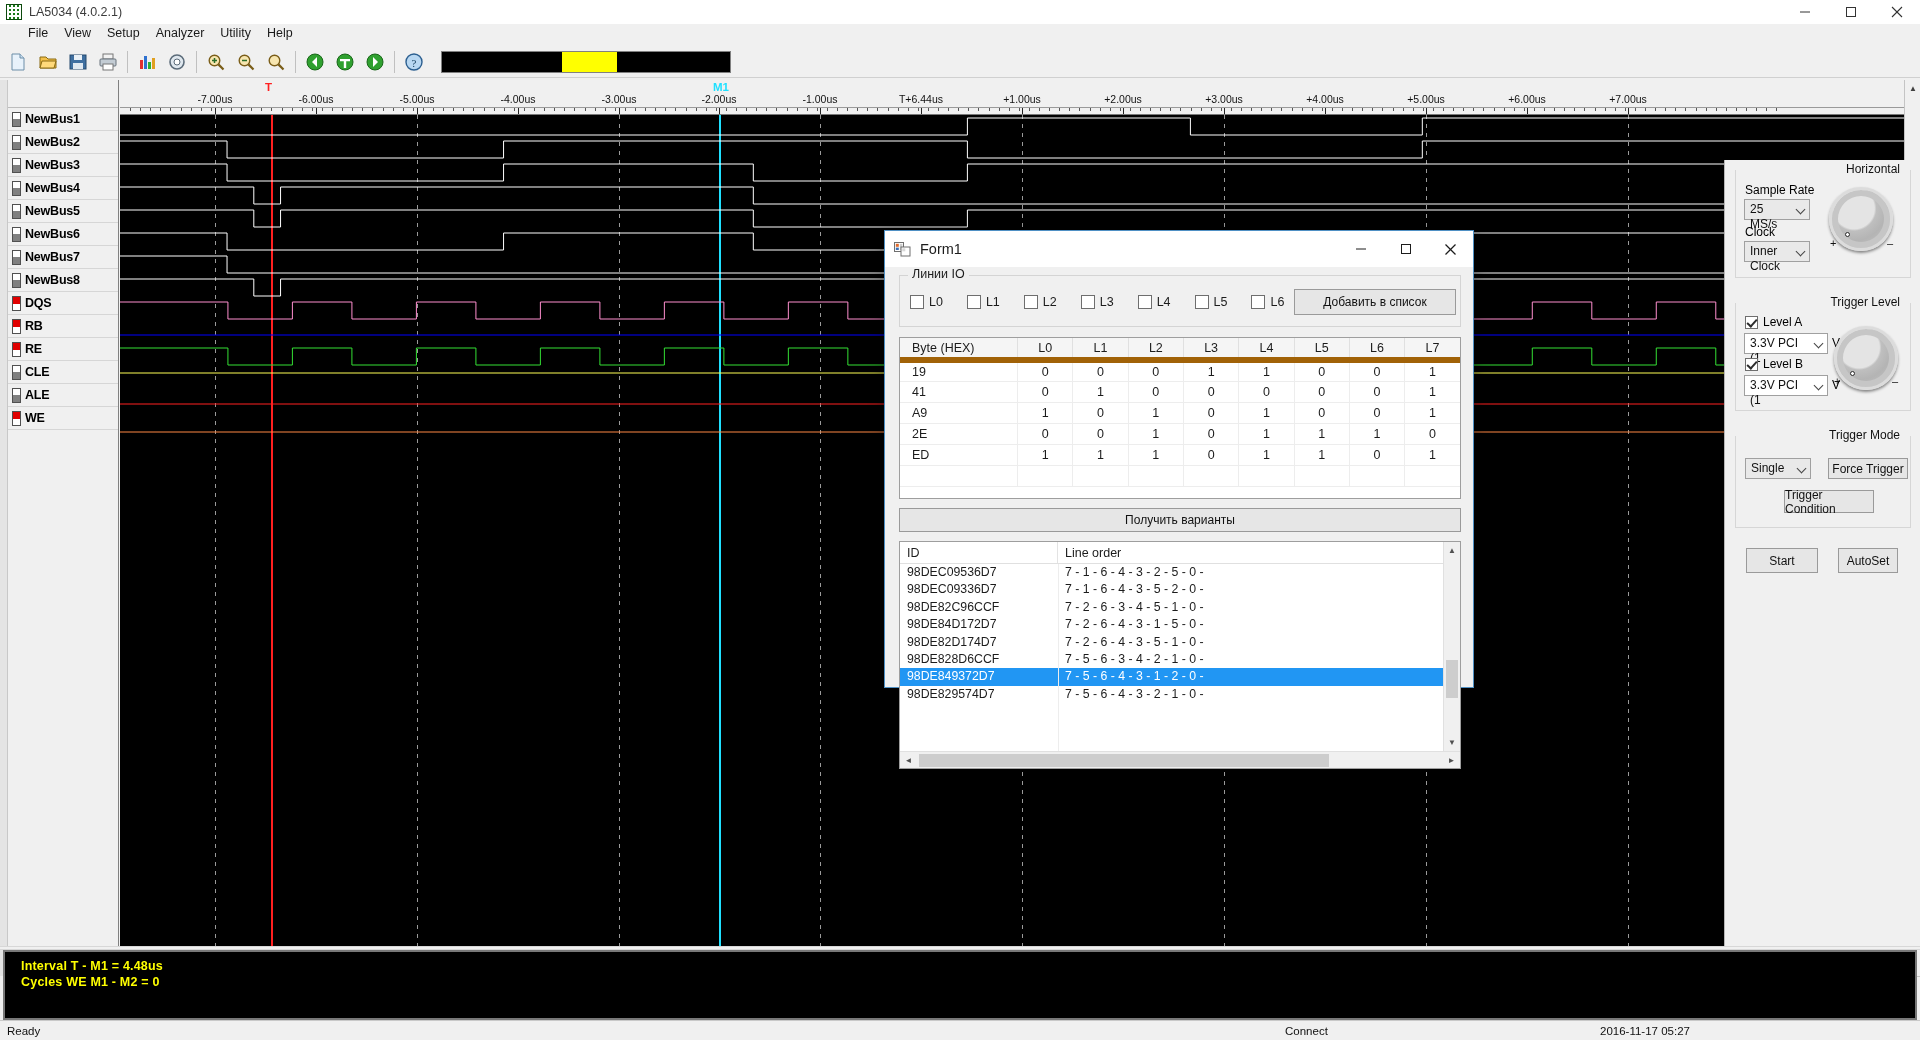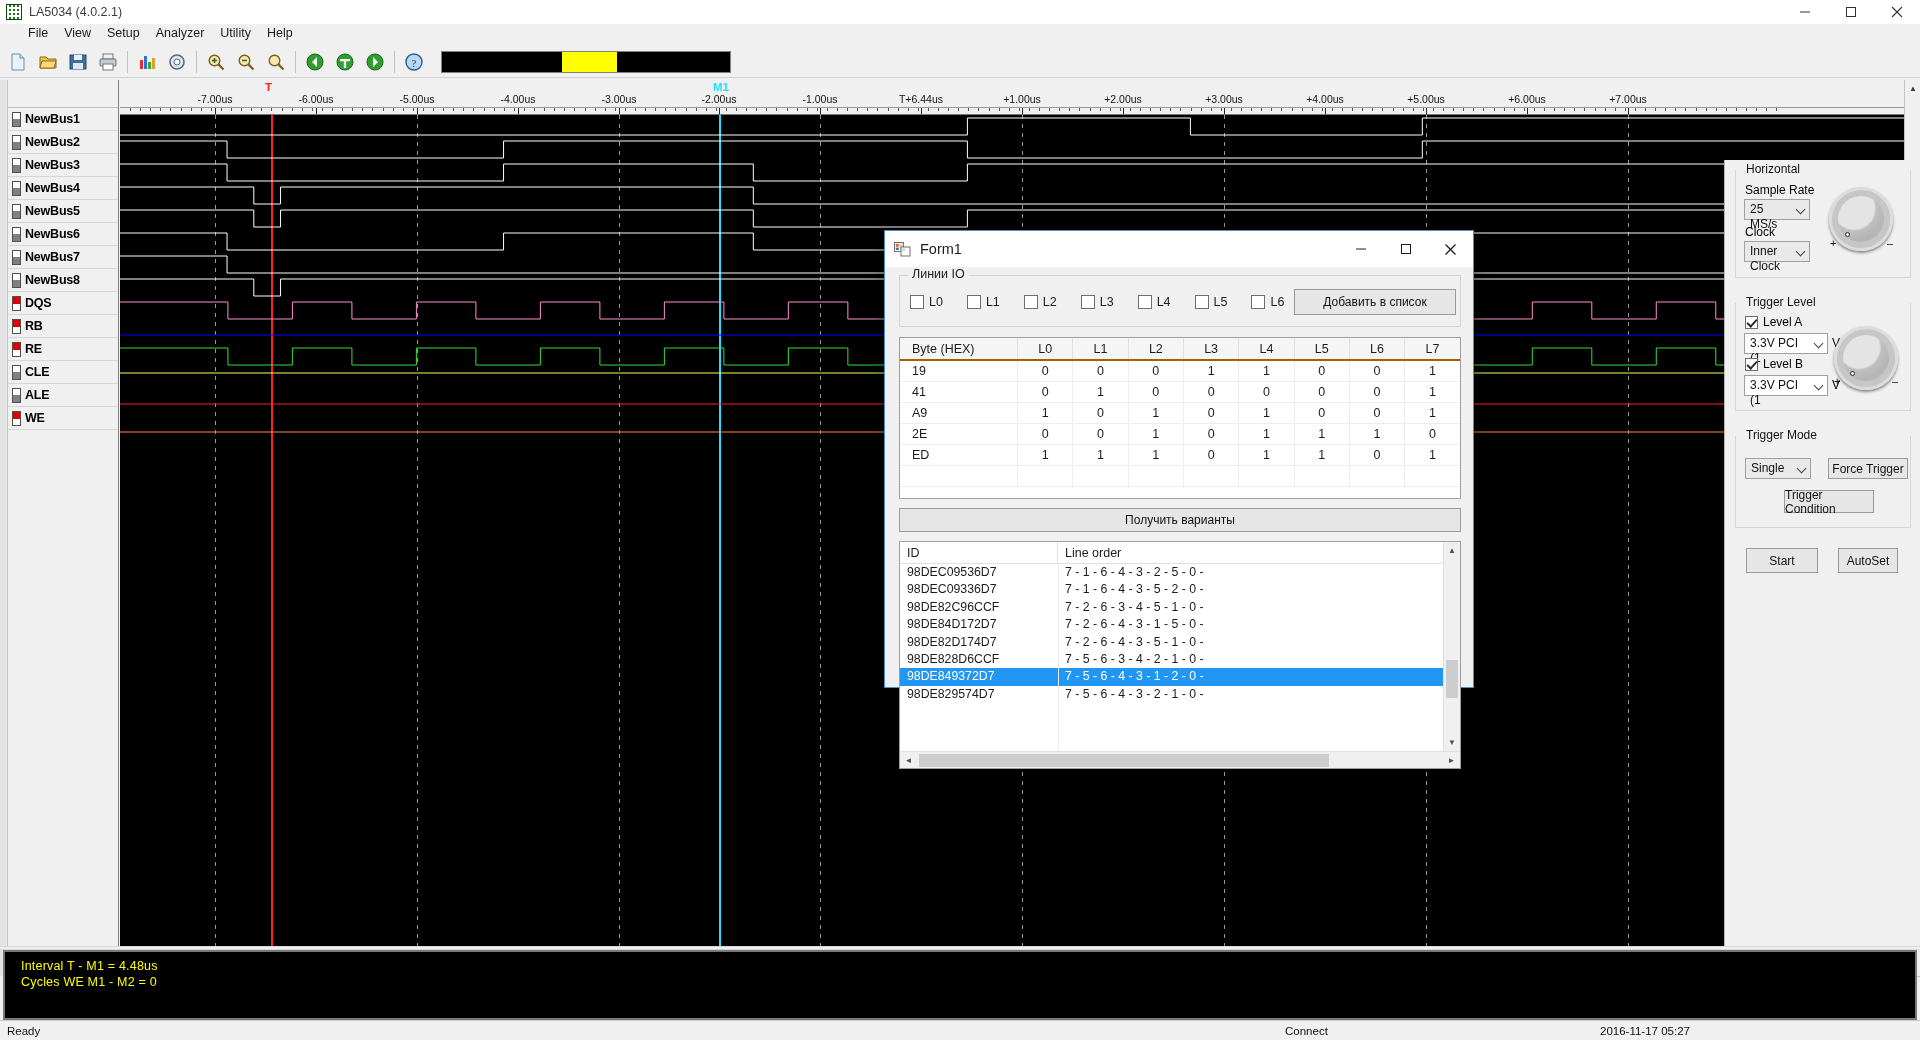--- a/index.html
+++ b/index.html
@@ -98,21 +98,21 @@
   #hscroll .track { flex: 1; height: 17px; background: #f0f0f0; position: relative; }
   #hscroll .thumb { position: absolute; left: 46%; width: 18px; top: 2px; height: 13px; background: #cdcdcd; }
 
   
   #collapse { position: absolute; right: 0; top: 44%; width: 8px; height: 44px; background: #e8e8e8; border: 1px solid #9ec3e0; display:flex; align-items:center; justify-content:center; font-size: 7px; color:#0063b1;}
 
   
   #rightpanel { position: absolute; right: 0; top: 80px; width: 196px; bottom: 46px; background: #f0f0f0; border-left: 1px solid #b6b6b6; }
   .gbox { position: absolute; border: 1px solid #d6d6d6; }
   .gbox > .legend {
-    position: absolute; top: -9px; left: 0; right: 0; text-align: left; font-size: 12px; color: #111;
+    position: absolute; top: -9px; left: 0; right: 0; text-align: right; font-size: 12px; color: #111;
     background: #f0f0f0; padding: 0 4px;
   }
   .gbox .legend span { background: #f0f0f0; padding: 0 6px; }
   .lbl { font-size: 12px; color: #000; }
   select.cb, .cbfake {
     appearance: none; -webkit-appearance: none;
     border: 1px solid #a0a0a0; background: #e9e9e9; font-size: 12px;
     font-family: "Liberation Sans", sans-serif; color: #111; padding: 2px 18px 2px 5px;
     height: 21px; position: relative;
   }
@@ -135,21 +135,21 @@
   .btn {
     border: 1px solid #9a9a9a; background: #e6e6e6; font-size: 12px; color: #111;
     display: flex; align-items: center; justify-content: center;
     font-family: "Liberation Sans", sans-serif;
   }
 
   
   #measure {
     position: absolute; left: 0; right: 0; bottom: 20px; top: auto; height: 70px;
     background: #000; border: 2px solid #787878; margin: 0 3px;
-    padding: 6px 0 0 16px; color: #ffff00; font-weight: normal; font-size: 12.5px; line-height: 16px;
+    padding: 6px 0 0 16px; color: #ffff00; font-weight: bold; font-size: 12.5px; line-height: 16px;
   }
   #measure div { letter-spacing: 0.2px; }
   #statusbar {
     position: absolute; left: 0; right: 0; bottom: 0; height: 20px; background: #f0f0f0;
     border-top: 1px solid #c9c9c9; display: flex; align-items: center; font-size: 11.5px; color: #111;
   }
   #statusbar .s1 { margin-left: 7px; }
   #statusbar .s2 { position: absolute; left: 1285px; }
   #statusbar .s3 { position: absolute; left: 1600px; }
   #mainsplit { position:absolute; left:0; right:0; bottom: 90px; height: 4px; background:#f0f0f0; border-top:1px solid #d7d7d7; border-bottom:1px solid #d7d7d7;}
@@ -173,21 +173,21 @@
   #iogroup .iochk span { font-size: 12.5px; color: #1c1c1c; }
   #addbtn { position: absolute; right: 4px; top: 13px; width: 162px; height: 26px; }
 
   #grid {
     position: absolute; left: 14px; top: 106px; width: 562px; height: 162px;
     background: #fff; border: 1px solid #9e9e9e; overflow: hidden;
   }
   #grid table { border-collapse: collapse; width: 100%; font-size: 12.5px; color: #1c1c1c; }
   #grid th {
     font-weight: normal; text-align: center; height: 22px; background: #f5f5f5;
-    border-right: 1px solid #e0e0e0; border-bottom: 2px solid #a16207;
+    border-right: 1px solid #e0e0e0; border-bottom: 6px solid #a16207;
   }
   #grid th:first-child { text-align: left; padding-left: 12px; }
   #grid td {
     text-align: center; height: 21px; border-right: 1px solid #ededed; border-bottom: 1px solid #ededed;
   }
   #grid td:first-child { text-align: left; padding-left: 12px; }
   #grid th:last-child, #grid td:last-child { border-right: none; }
 
   #getvar { position: absolute; left: 14px; top: 277px; width: 562px; height: 24px; }
 

